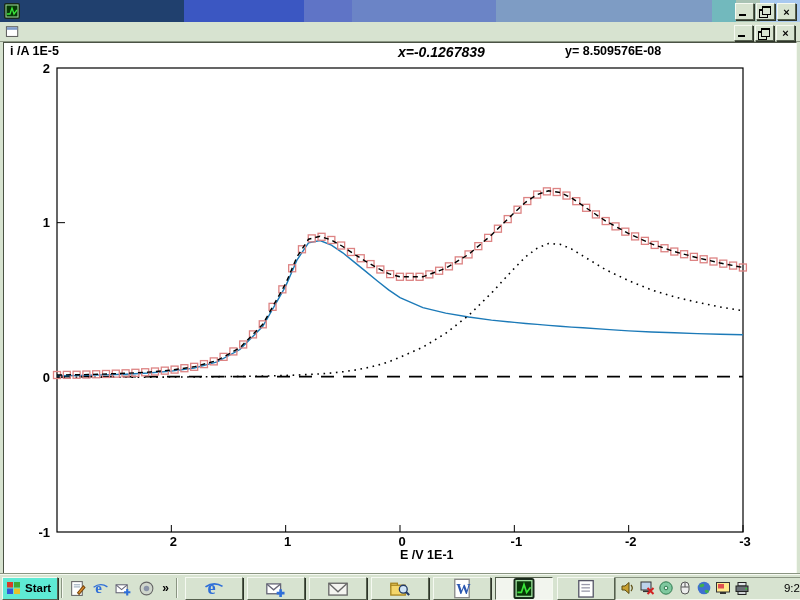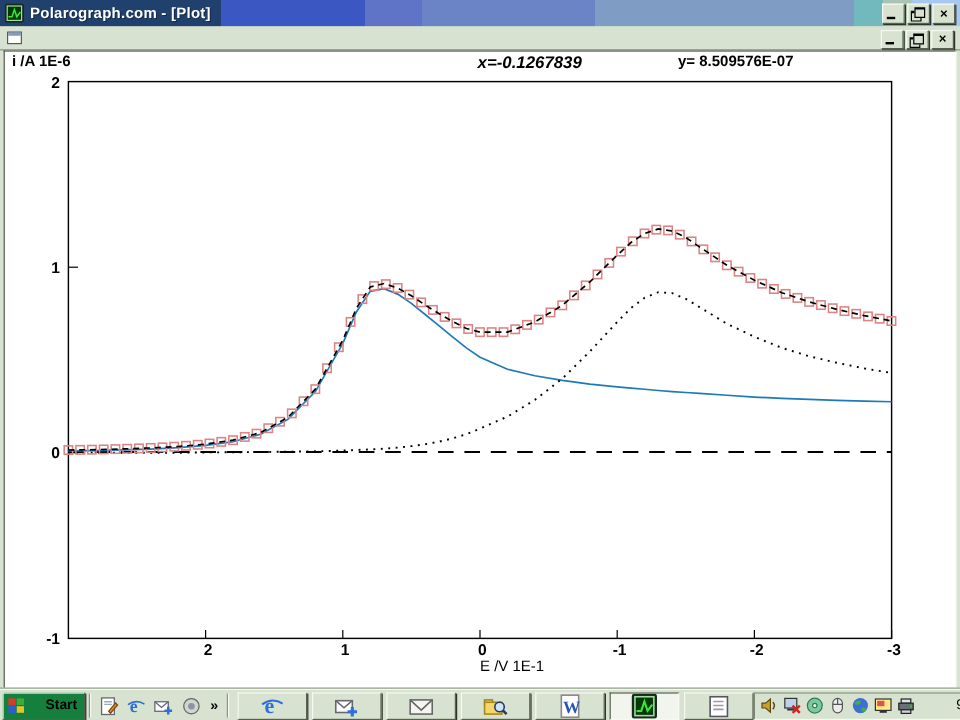--- a/index.html
+++ b/index.html
@@ -28,27 +28,27 @@
     border-bottom:1px solid #8a9582;display:flex;align-items:center;}
   .menubar .mdiicon{width:15px;height:14px;margin:0 6px 0 5px;flex:0 0 auto;}
   .menu-item{font-size:11.5px;color:#000;padding:2px 9px;cursor:default;}
   
   .client{position:absolute;left:3px;right:3px;top:42px;height:530px;background:#fff;
     border-top:1px solid #4a5244;border-left:1px solid #4a5244;border-right:1px solid #f5f9f1;}
   .plot-svg{position:absolute;left:0;top:40px;width:800px;height:534px;}
   .ylabel{position:absolute;left:10px;top:44px;font-size:12.5px;font-weight:bold;color:#000;}
   .readout-x{position:absolute;left:398px;top:44px;font-size:14px;font-weight:bold;color:#000;font-style:italic;}
   .readout-y{position:absolute;left:565px;top:44px;font-size:12.5px;font-weight:bold;color:#000;}
-  .xlabel{position:absolute;left:400px;top:548px;font-size:12.5px;font-weight:normal;color:#000;}
+  .xlabel{position:absolute;left:400px;top:548px;font-size:12.5px;font-weight:bold;color:#000;}
   text.tick{font-family:"Liberation Sans",sans-serif;font-size:13px;font-weight:bold;fill:#000;}
   
   .taskbar{position:absolute;left:0;top:574px;width:800px;height:26px;background:#d7e3d0;
     border-top:1px solid #f5f9f1;box-shadow:0 -1px 0 #8a9582;display:flex;align-items:center;}
-  .startbtn{height:21px;margin-left:2px;padding:0 6px 0 3px;display:flex;align-items:center;gap:16px;
-    background:#15803d;border-top:1px solid #f5f9f1;border-left:1px solid #f5f9f1;
+  .startbtn{height:21px;margin-left:2px;padding:0 6px 0 3px;display:flex;align-items:center;gap:3px;
+    background:#5eead4;border-top:1px solid #f5f9f1;border-left:1px solid #f5f9f1;
     border-right:1px solid #55604e;border-bottom:1px solid #55604e;box-shadow:1px 1px 0 #2d3429;
     font-weight:bold;font-size:11.5px;cursor:pointer;}
   .tb-divider{width:3px;height:20px;margin:0 3px;border-left:1px solid #8a9582;border-right:1px solid #f5f9f1;}
   .ql{display:flex;align-items:center;gap:6px;padding:0 3px;}
   .ql .qicon{width:17px;height:17px;cursor:pointer;}
   .chevron{font-size:12px;font-weight:bold;padding:0 4px;cursor:pointer;}
   .tasks{display:flex;align-items:center;gap:4px;margin-left:4px;}
   .taskbtn{width:50px;height:21px;display:flex;align-items:center;gap:3px;padding:0 3px;
     background:#d7e3d0;border-top:1px solid #f5f9f1;border-left:1px solid #f5f9f1;
     border-right:1px solid #55604e;border-bottom:1px solid #55604e;box-shadow:1px 1px 0 #2d3429;
@@ -70,21 +70,20 @@
 <div id="screen">
 
   <div class="titlebar">
     <span class="appicon" id="app-icon">
         <svg class="" viewBox="0 0 16 16" xmlns="http://www.w3.org/2000/svg" style="width:100%;height:100%;display:block">
           <rect x="0" y="0" width="16" height="16" rx="2" fill="#18281a"></rect>
           <rect x="2" y="2" width="12" height="12" fill="#073807" stroke="#9de09d"></rect>
           <polyline points="3,11 6,11 8,5 10,11 13,7" fill="none" stroke="#39e639" stroke-width="1.3"></polyline>
         </svg>
       </span>
-    <span class="title-text">Polarograph.com - [Plot]</span>
     <div class="winbtns">
       <div class="wbtn">
           <span class="minbar"></span>
         </div>
       <div class="wbtn">
           <span class="rest2"></span>
           <span class="rest1"></span>
         </div>
       <div class="wbtn">×</div>
     </div>
@@ -199,23 +198,23 @@
       <rect x="670.7971" y="208.05453333333332" width="7" height="7" fill="none" stroke="#dd8383" stroke-width="1.3"></rect>
       <rect x="680.5954666666667" y="210.71247999999997" width="7" height="7" fill="none" stroke="#dd8383" stroke-width="1.3"></rect>
       <rect x="690.3938333333333" y="213.36346666666662" width="7" height="7" fill="none" stroke="#dd8383" stroke-width="1.3"></rect>
       <rect x="700.1922000000001" y="215.7536853333333" width="7" height="7" fill="none" stroke="#dd8383" stroke-width="1.3"></rect>
       <rect x="709.9905666666667" y="218.00702400000006" width="7" height="7" fill="none" stroke="#dd8383" stroke-width="1.3"></rect>
       <rect x="719.7889333333334" y="220.15364266666666" width="7" height="7" fill="none" stroke="#dd8383" stroke-width="1.3"></rect>
       <rect x="729.5872999999999" y="222.07560800000005" width="7" height="7" fill="none" stroke="#dd8383" stroke-width="1.3"></rect>
       <rect x="739.3856666666666" y="223.99757333333332" width="7" height="7" fill="none" stroke="#dd8383" stroke-width="1.3"></rect>
       <path d="M57.0 335.0L79.9 334.7L102.7 334.1L125.6 333.3L148.5 332.1L171.3 330.1L194.2 326.8L217.1 320.5L239.9 307.8L262.8 284.3L285.7 243.5L297.1 216.7L308.5 199.2L320.0 196.3L331.4 200.0L342.8 206.5L354.3 214.2L365.7 221.3L377.1 227.8L388.6 233.7L400.0 236.8L422.9 236.8L445.7 228.3L468.6 214.4L491.5 195.0L514.3 172.6L525.8 162.1L537.2 154.5L548.6 150.8L560.1 152.5L571.5 157.9L582.9 165.7L605.8 181.1L628.7 193.5L651.5 203.9L674.4 211.6L697.3 217.8L720.1 223.0L743.0 227.5" fill="none" stroke="#000000" stroke-width="1.4" stroke-dasharray="5,4"></path>
     </svg>
-  <div class="ylabel">i /A   1E-6</div>
+  <div class="ylabel">i /A   1E-5</div>
   <div class="readout-x">x=-0.1267839</div>
-  <div class="readout-y">y= 8.509576E-07</div>
+  <div class="readout-y">y= 8.509576E-08</div>
   <div class="xlabel">E /V   1E-1</div>
 
   <div class="taskbar">
     <div class="startbtn">
       <span id="start-flag" style="width:16px;height:16px;">
           <svg class="" viewBox="0 0 16 16" xmlns="http://www.w3.org/2000/svg" style="width:100%;height:100%;display:block">
             <rect x="1" y="2" width="6" height="5.5" fill="#d83b2a"></rect>
             <rect x="8" y="2" width="6" height="5.5" fill="#3faa36"></rect>
             <rect x="1" y="8.5" width="6" height="5.5" fill="#2f5bd8"></rect>
             <rect x="8" y="8.5" width="6" height="5.5" fill="#e7c32a"></rect>

